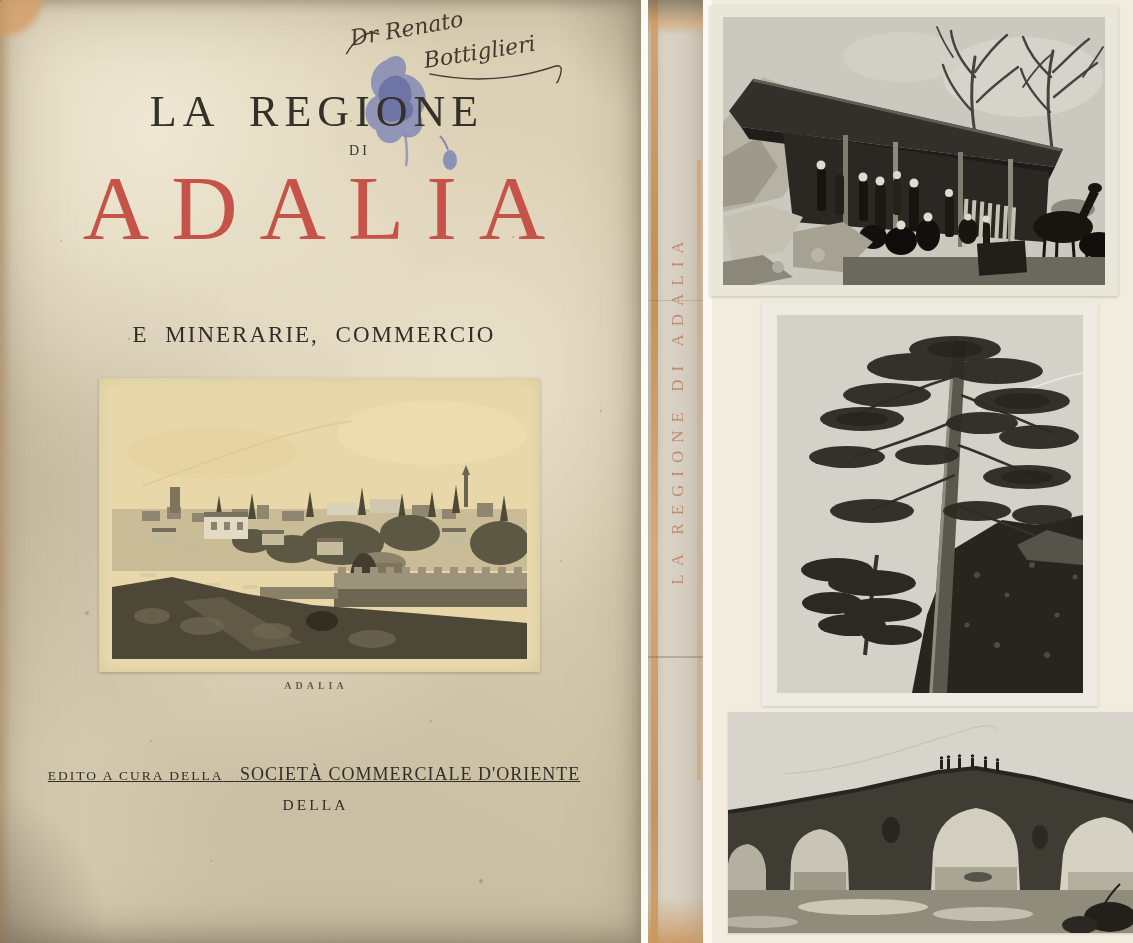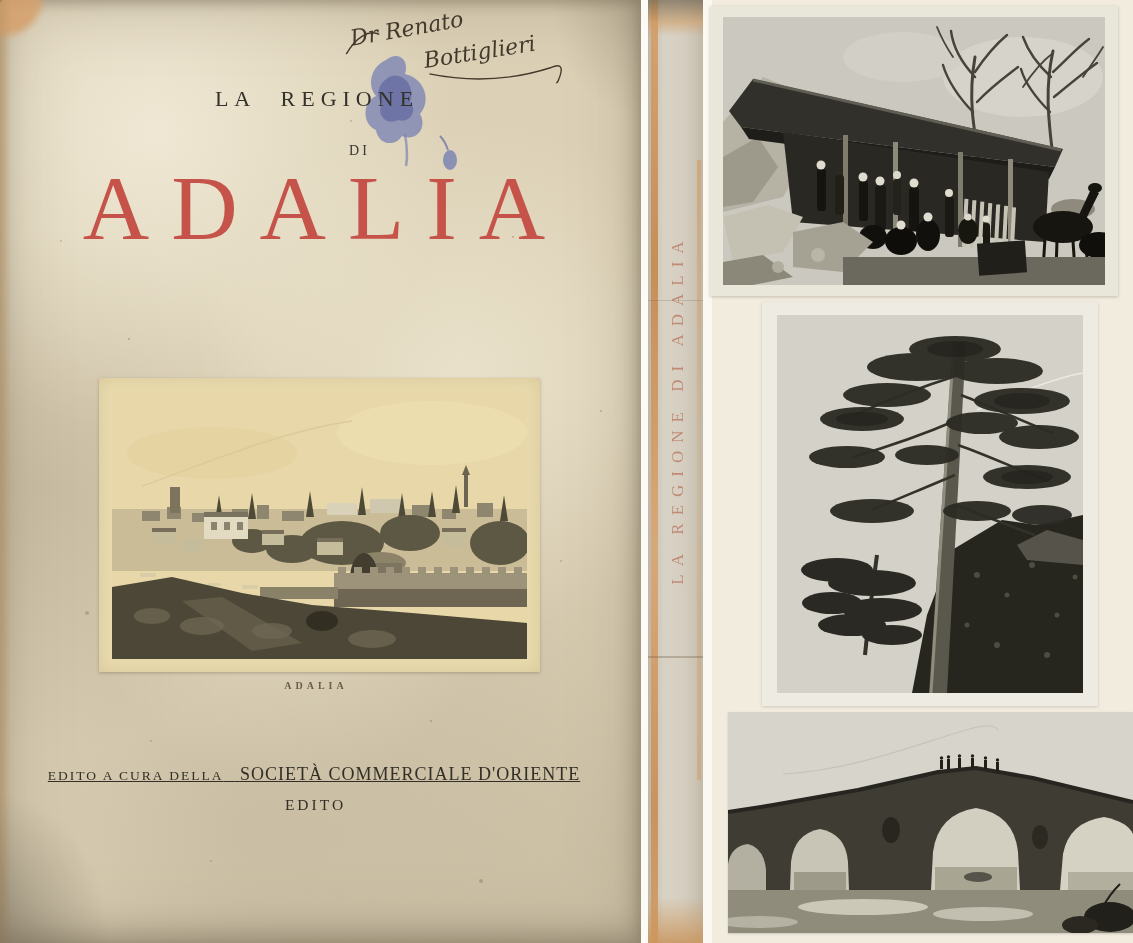--- a/index.html
+++ b/index.html
@@ -25,21 +25,21 @@
   .smudge-tr{position:absolute;right:0;top:0;width:90px;height:120px;background:radial-gradient(ellipse at 100% 0%, rgba(118,106,84,.28), transparent 70%);}
   .foxing{position:absolute;left:0;top:0;width:2px;height:2px;border-radius:50%;background:rgba(112,88,52,.4);
     box-shadow:128px 338px 0 0 rgba(112,88,52,.38), 292px 512px 0 0 rgba(112,88,52,.32),
       512px 236px 0 0 rgba(112,88,52,.36), 86px 612px 0 1px rgba(112,88,52,.28),
       430px 720px 0 0 rgba(112,88,52,.35), 210px 860px 0 0 rgba(112,88,52,.3),
       560px 560px 0 0 rgba(112,88,52,.3), 350px 120px 0 0 rgba(112,88,52,.3),
       60px 240px 0 0 rgba(112,88,52,.3), 480px 880px 0 1px rgba(112,88,52,.3),
       150px 740px 0 0 rgba(112,88,52,.3), 600px 410px 0 0 rgba(112,88,52,.32);}
 
   .center-block{position:absolute;left:0;width:628px;text-align:center;color:#2e2c25;}
-  .title-main{top:86px;font-size:22px;letter-spacing:6px;word-spacing:14px;text-indent:6px;color:#33312a;}
+  .title-main{top:86px;font-size:44px;letter-spacing:6px;word-spacing:14px;text-indent:6px;color:#33312a;}
   .title-di{top:143px;font-size:14px;letter-spacing:3px;text-indent:3px;color:#3a382f;margin-left:44px;}
   .title-adalia{top:162px;font-size:92px;line-height:1;letter-spacing:22px;text-indent:22px;color:#c6534a;}
   .subtitle-1{top:277px;font-size:23px;letter-spacing:2px;word-spacing:9px;color:#302e27;}
   .subtitle-2{top:322px;font-size:23px;letter-spacing:2px;word-spacing:9px;color:#302e27;}
   .photo-caption{top:680px;font-size:10px;font-weight:bold;letter-spacing:4px;text-indent:4px;color:#6b5e48;}
   .imprint{top:764px;font-size:18px;letter-spacing:1px;color:#332f27;text-decoration:underline;}
   .imprint .prefix{font-size:13.5px;letter-spacing:2px;}
   .imprint-city{top:796px;font-size:15.5px;letter-spacing:3px;text-indent:3px;color:#332f27;}
 
   .mount{position:absolute;left:99px;top:378px;width:441px;height:294px;background:#eadcae;
@@ -96,20 +96,21 @@
       <path d="M28,12 C40,2 52,12 47,26 C66,30 74,52 62,66 C70,80 58,94 44,88 C36,100 20,96 18,82 C4,76 4,54 18,48 C8,36 14,18 28,12 Z" fill="#7d84b4" opacity="0.8"></path>
       <path d="M34,28 C46,24 58,40 52,54 C60,62 52,76 40,72 C28,78 18,66 24,56 C16,46 22,32 34,28 Z" fill="#5f66a0" opacity="0.7"></path>
       <path d="M47,86 C49,98 50,108 48,118" stroke="#7d84b4" stroke-width="2.5" fill="none" opacity="0.7"></path>
       <ellipse cx="92" cy="112" rx="7" ry="10" fill="#7d84b4" opacity="0.85"></ellipse>
       <path d="M90,102 C88,96 86,92 82,88" stroke="#6f76aa" stroke-width="2" fill="none" opacity="0.8"></path>
     </svg>
 
     <div class="center-block title-main">LA REGIONE</div>
     <div class="center-block title-di">DI</div>
     <div class="center-block title-adalia">ADALIA</div>
+    <div class="center-block subtitle-2">E MINERARIE, COMMERCIO</div>
 
     <div class="mount">
       <svg viewBox="0 0 415 268" preserveAspectRatio="none">
         <rect width="415" height="268" fill="#e8d7a8"></rect>
         <ellipse cx="320" cy="42" rx="95" ry="32" fill="#eedfb2" opacity="0.7"></ellipse>
         <ellipse cx="100" cy="62" rx="85" ry="26" fill="#e4d2a0" opacity="0.7"></ellipse>
         <path d="M30,95 C100,70 170,40 240,30" stroke="#dcca9b" stroke-width="1.5" fill="none"></path>
         <rect x="0" y="118" width="415" height="62" fill="#b0a687" opacity="0.55"></rect>
         <g fill="#8f8670">
           <rect x="30" y="120" width="18" height="10"></rect>
@@ -199,21 +200,21 @@
         <polygon points="70,210 110,206 190,252 140,260" fill="#6f6854" opacity="0.6"></polygon>
       </svg>
     </div>
     <div class="center-block photo-caption">ADALIA</div>
 
     <div class="center-block imprint">
       <span class="prefix">EDITO A CURA DELLA</span>
       <span>&nbsp;</span>
       <span class="pub">SOCIETÀ COMMERCIALE D'ORIENTE</span>
     </div>
-    <div class="center-block imprint-city">EDITO</div>
+    <div class="center-block imprint-city">DELLA</div>
   </section>
 
   <div class="gap-1"></div>
   <section class="spine">
     <div class="spine-streak-left"></div>
     <div class="spine-streak-right"></div>
     <div class="spine-top-damage"></div>
     <div class="spine-bottom-wear"></div>
     <div class="spine-crack"></div>
     <div class="spine-crack2"></div>

